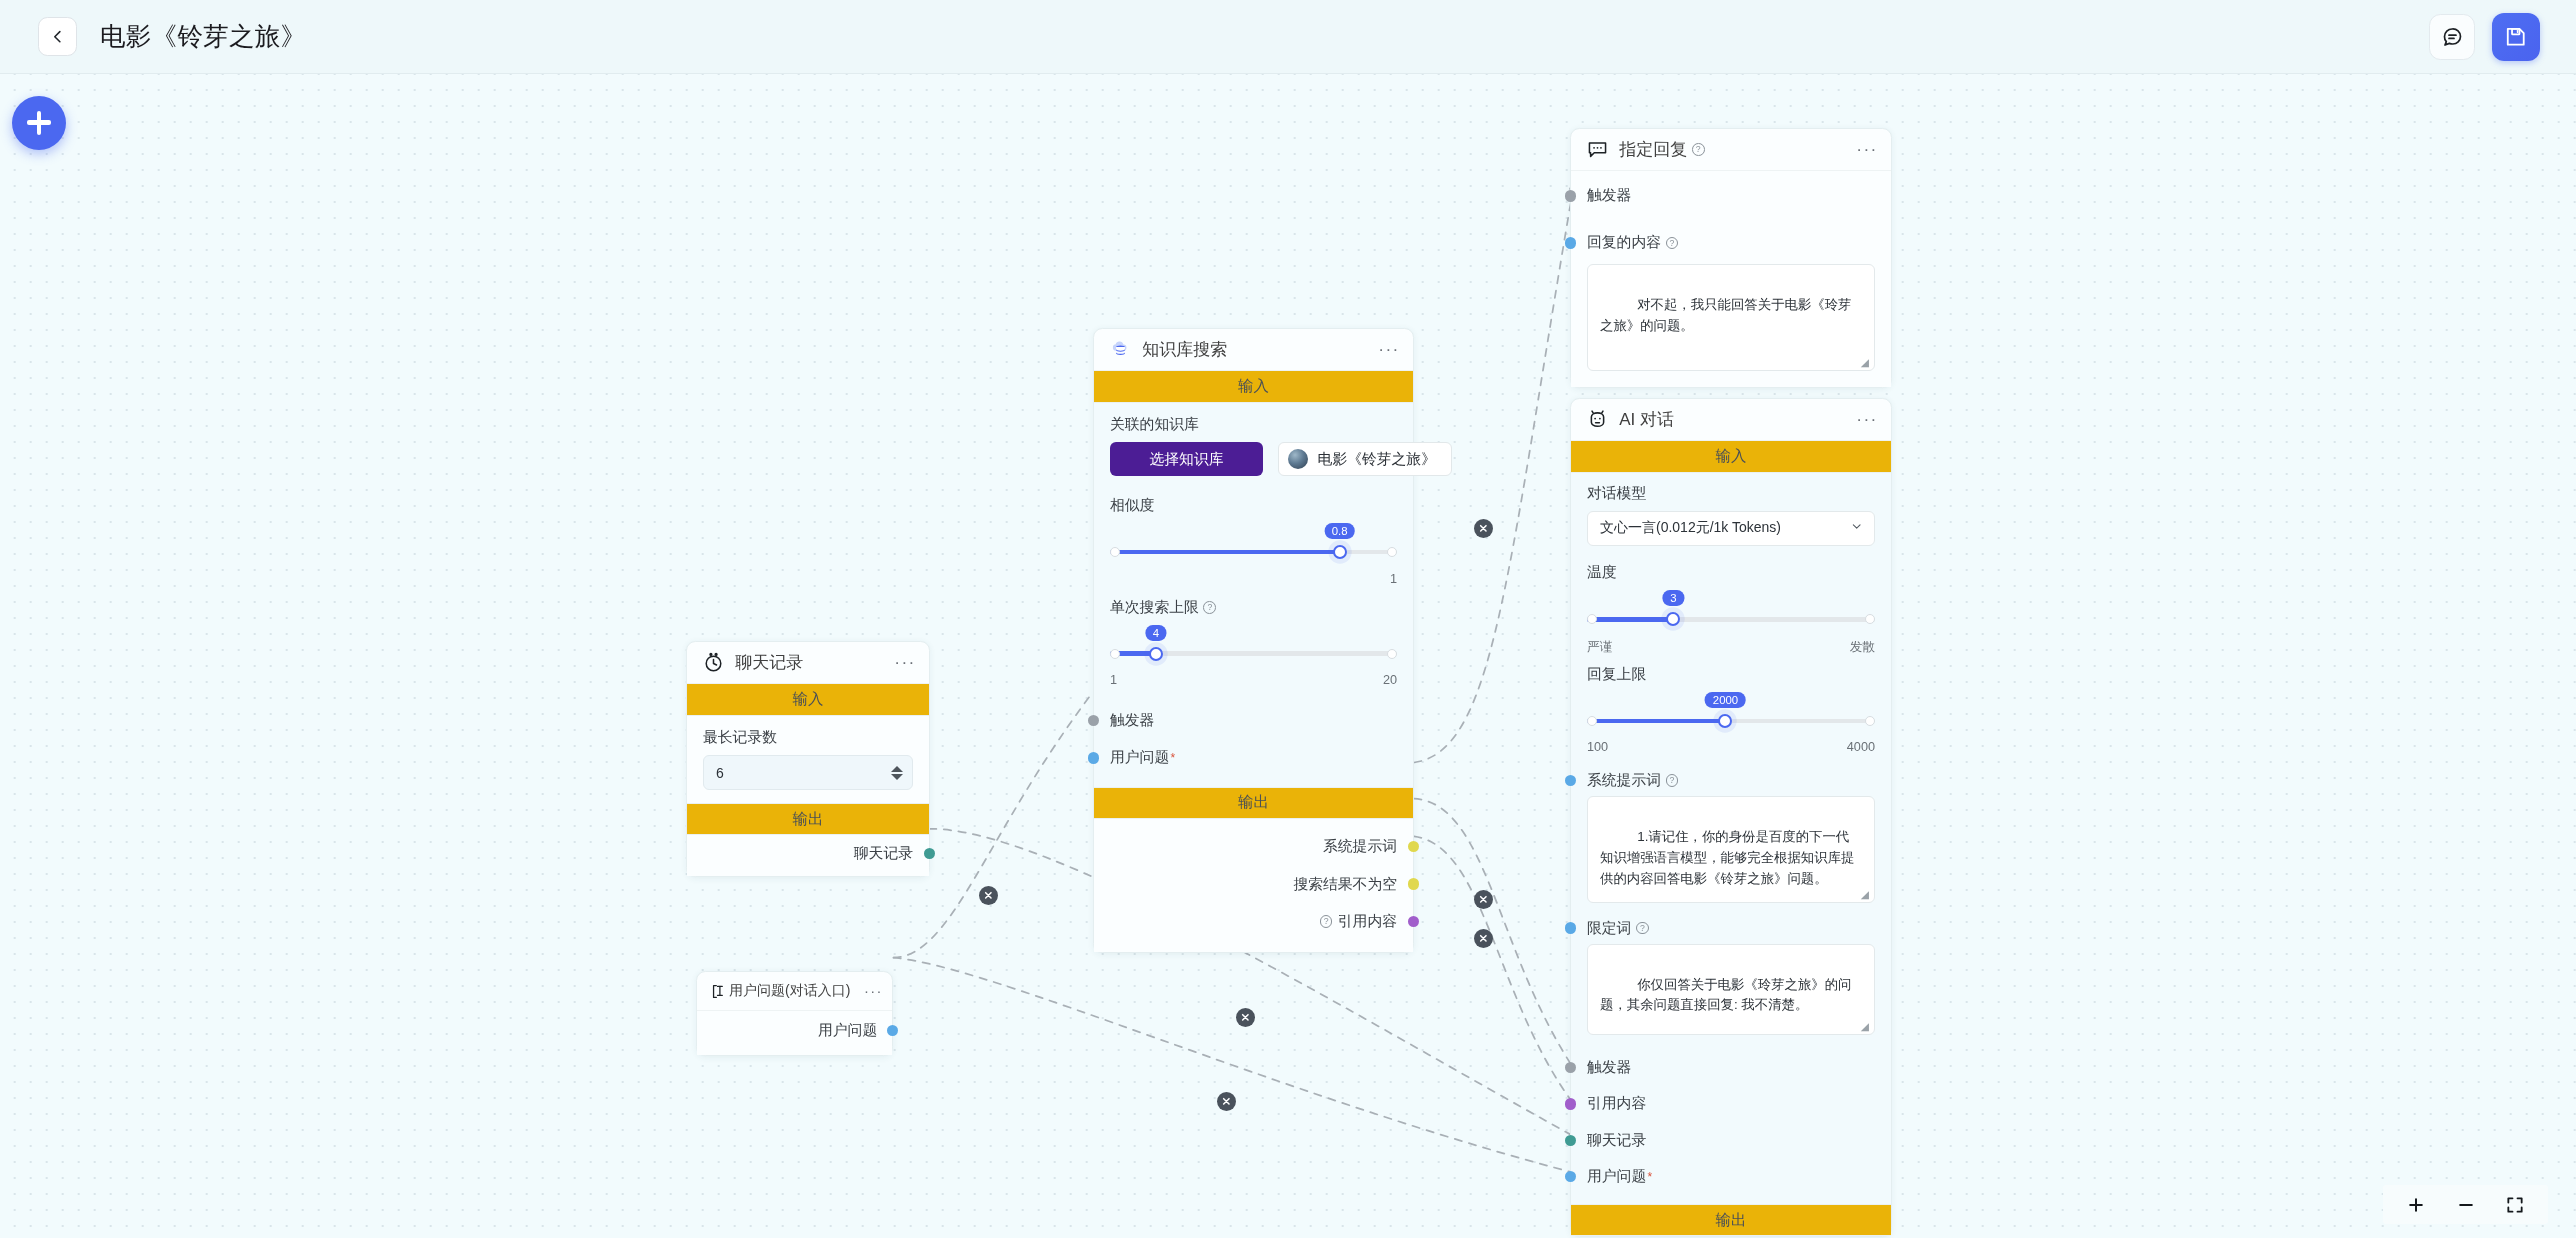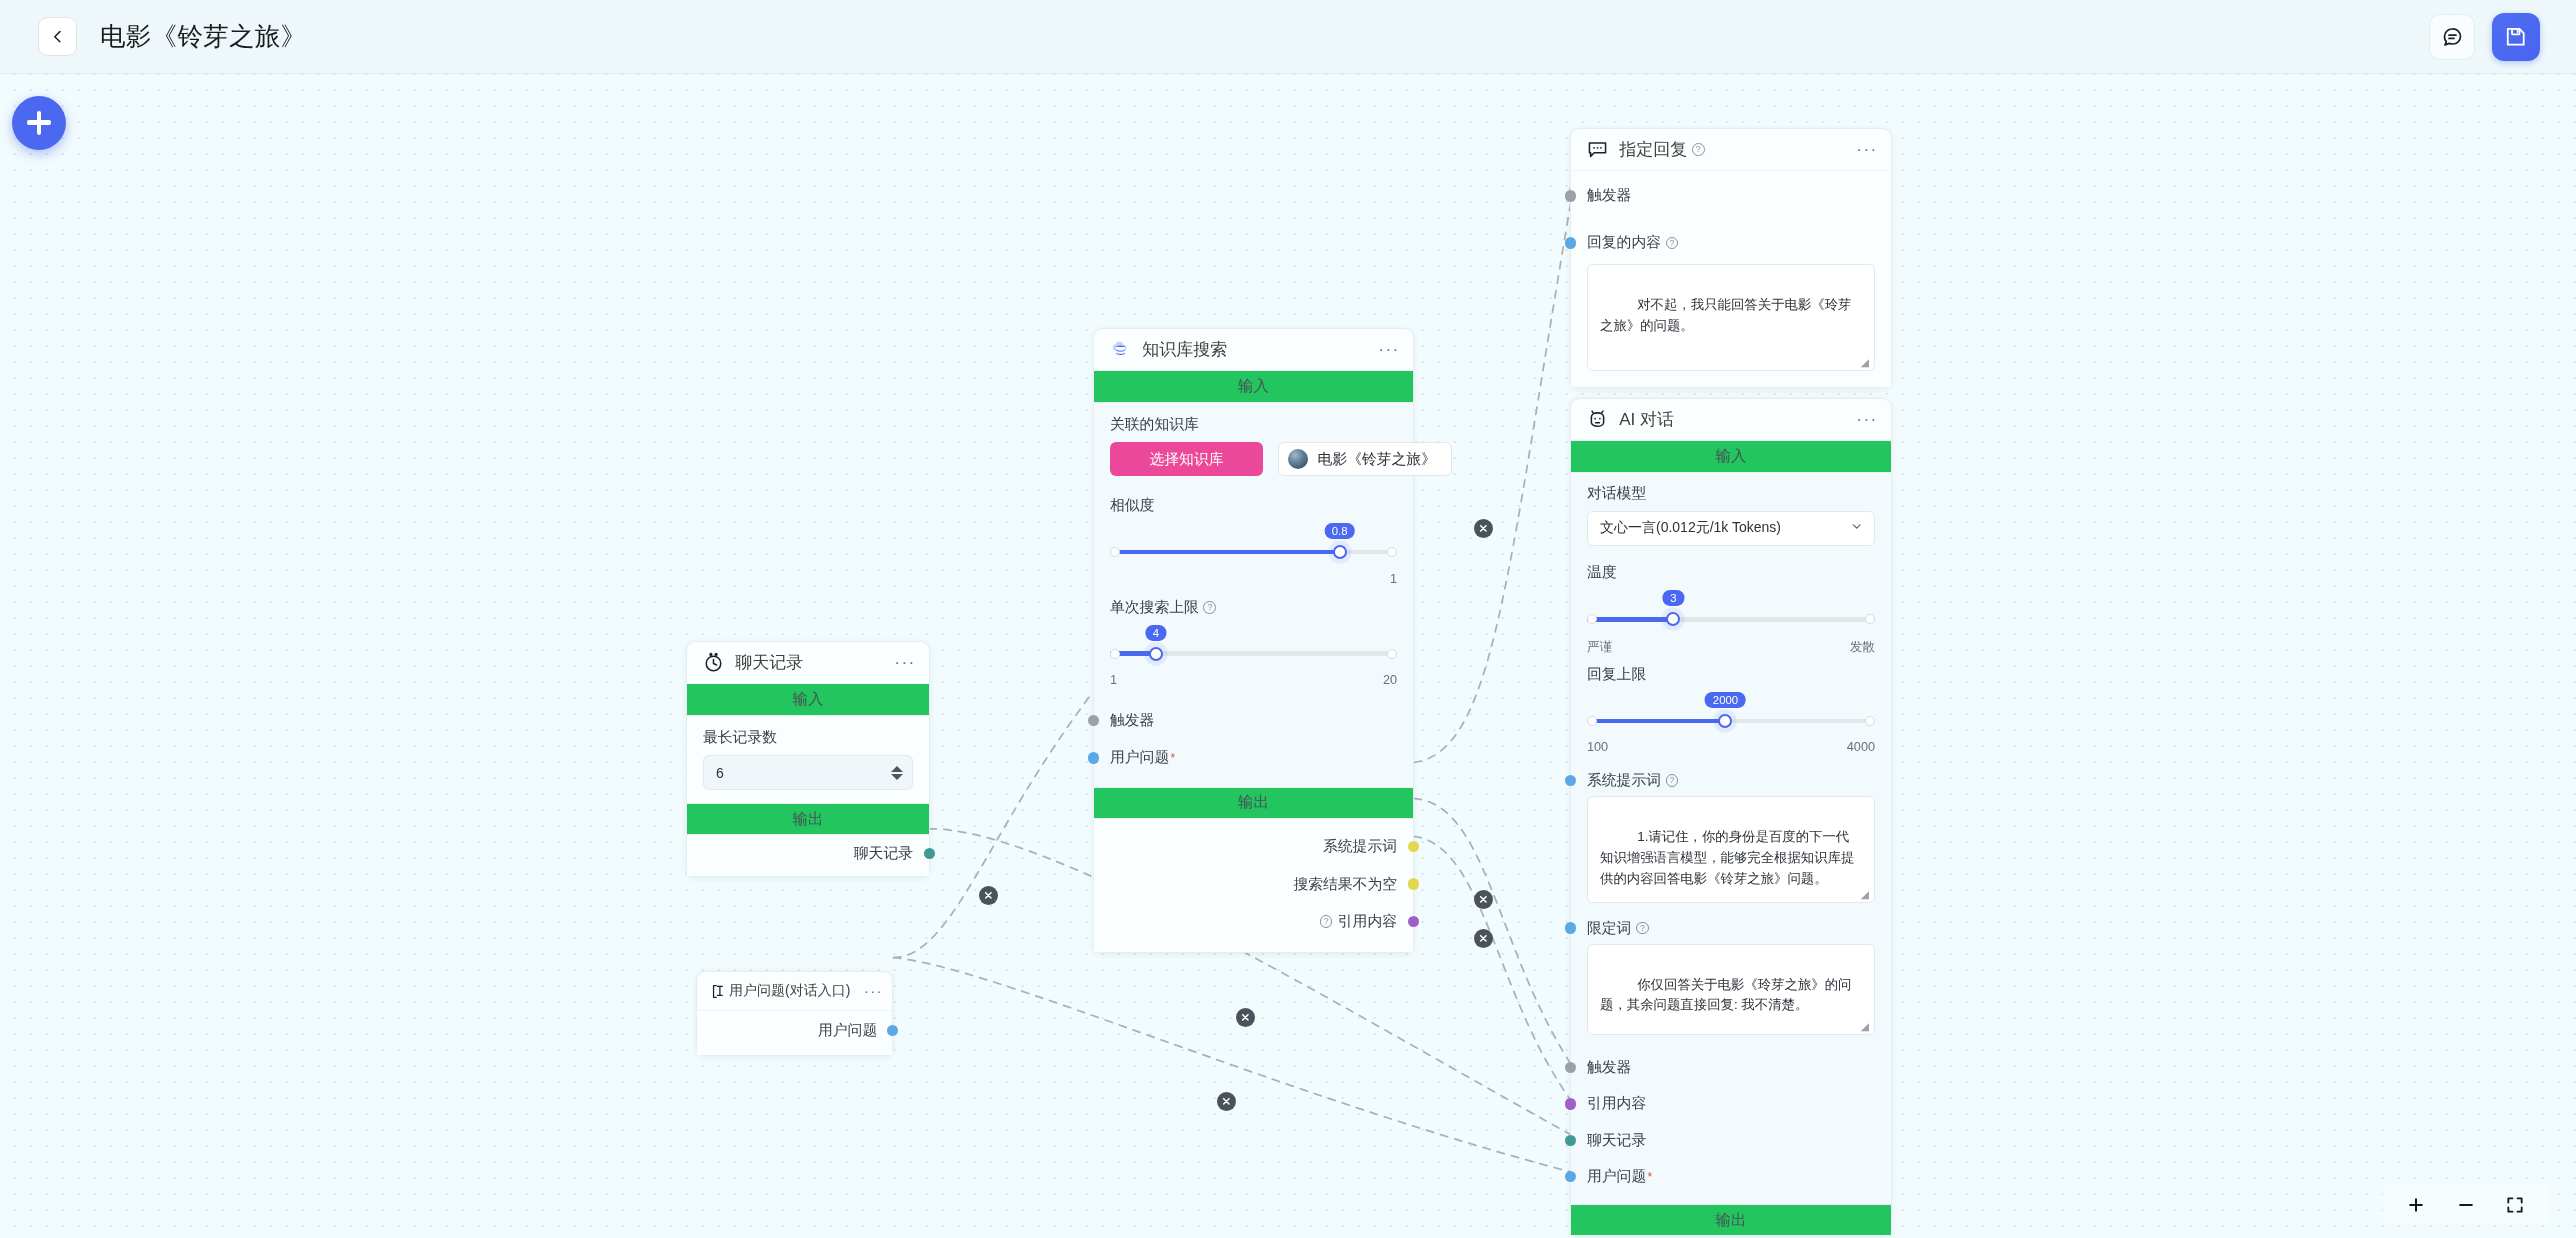--- a/index.html
+++ b/index.html
@@ -66,21 +66,21 @@
   .node-title{ margin-left:9.4px; font-size:17px; color:#404040; white-space:nowrap;text-align:center; }
   .qmark{
     display:inline-flex; align-items:center; justify-content:center; margin-left:4.7px;
     width:12.7px; height:12.7px; border:1.1px solid #8a9299; border-radius:50%;
     font-size:8.7px; color:#8a9299; line-height:1; font-family:"Liberation Sans",sans-serif;
     vertical-align:middle;
   }
   .dots{ margin-left:auto; color:#6b7077; font-size:17.4px; letter-spacing:1.3px; line-height:6.7px; cursor:pointer; user-select:none; }
 
   .sec-band{
-    background:#22c55e; border-bottom:0.7px solid #eaf1f2; height:32px;
+    background:#eab308; border-bottom:0.7px solid #eaf1f2; height:32px;
     display:flex; align-items:center; justify-content:center;
     font-size:15.4px; color:#4a5056;
   }
   .body{ background:#f2fafd; padding:12px 16px 13.4px 16px; }
   .body.plain{ background:#fbfeff; }
 
   .field-label{ font-size:14.8px; color:#3b4046; margin-bottom:8px; display:flex; align-items:center; }
 
   
   .port-row{ position:relative; display:flex; align-items:center; height:31px; font-size:14.8px; color:#3b4046; }
@@ -92,21 +92,21 @@
 
   .c-gray{ background:#9aa1a9; }
   .c-blue{ background:#5aa9e6; }
   .c-yellow{ background:#e0d84e; }
   .c-purple{ background:#a15ecb; }
   .c-teal{ background:#3f9b93; }
 
   
   .kb-row{ display:flex; align-items:center; gap:14.8px; }
   .btn-primary{
-    background:#ec4899; color:#fff; border:none; border-radius:6px;
+    background:#4c1d95; color:#fff; border:none; border-radius:6px;
     padding:0 17.4px; height:34px; font-size:14.8px; cursor:pointer; min-width:153px;
     font-family:"Liberation Sans",sans-serif;
   }
   .kb-chip{
     display:flex; align-items:center; gap:9.4px; height:34px; padding:0 14.8px 0 9.4px;
     background:#fff; border:0.7px solid #e2e8ea; border-radius:6px; cursor:pointer;
   }
   .kb-avatar{
     width:20px; height:20px; border-radius:50%; flex:0 0 auto;
     background:radial-gradient(circle at 35% 30%, #9fb8c9 0%, #5e7a92 45%, #2d3d4e 100%);

